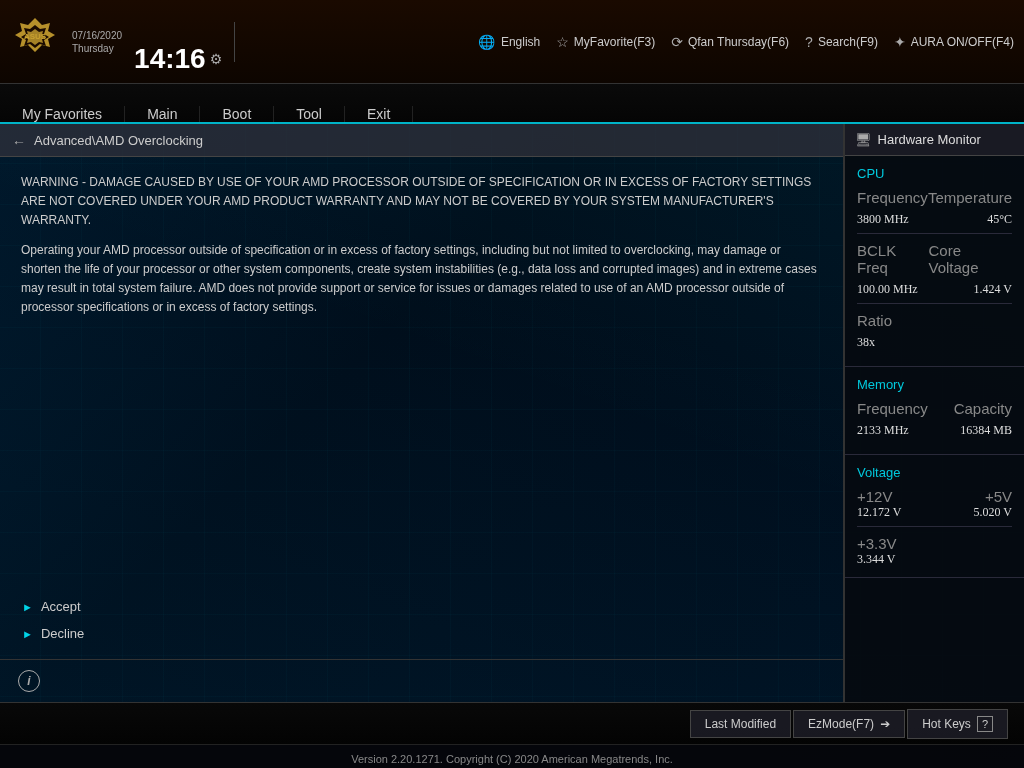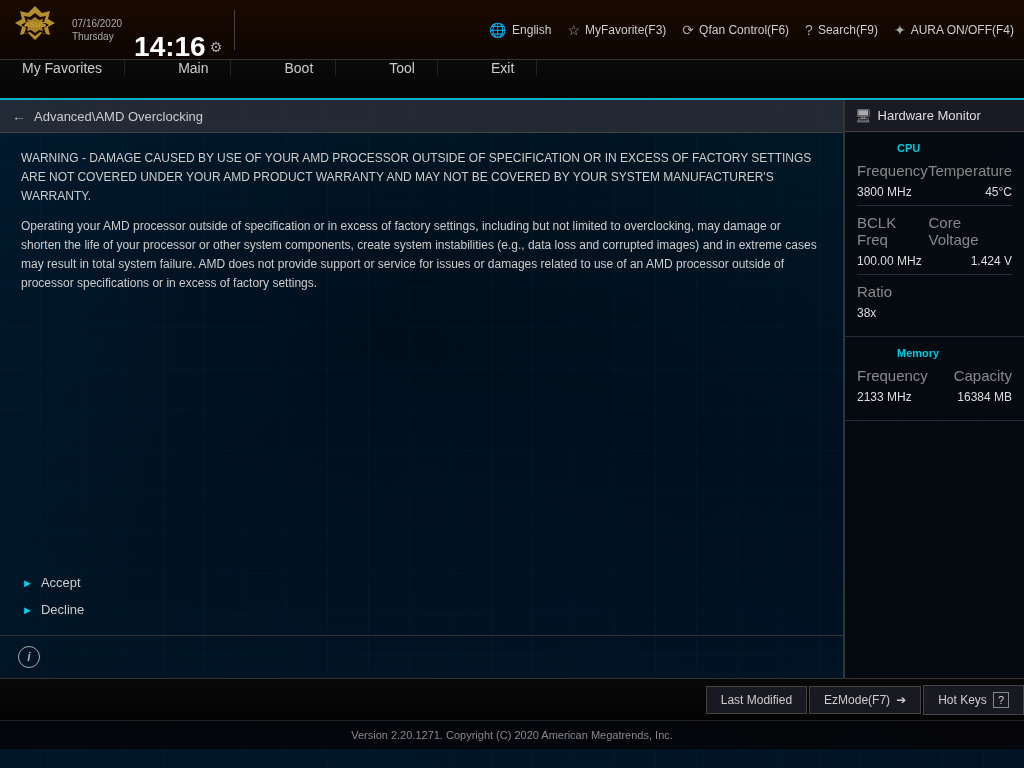--- a/index.html
+++ b/index.html
@@ -49,21 +49,21 @@
         linear-gradient(200deg, rgba(0,200,220,0.08) 0%, transparent 50%),
         linear-gradient(20deg, rgba(0,100,150,0.1) 0%, transparent 60%);
     }
 
     
     .header {
       position: relative;
       z-index: 10;
       background: linear-gradient(180deg, #1a0a00 0%, #0d0500 100%);
       border-bottom: 1px solid #333;
-      height: 60px;
+      height: 84px;
       display: flex;
       align-items: center;
       padding: 0 10px;
       gap: 12px;
     }
     .header-logo {
       width: 50px;
       height: 50px;
       flex-shrink: 0;
     }
@@ -117,23 +117,22 @@
       color: #aaa;
     }
 
     
     .navbar {
       position: relative;
       z-index: 10;
       background: linear-gradient(180deg, #0a0a0a 0%, #050505 100%);
       height: 40px;
       display: flex;
-      align-items: flex-start;
+      align-items: flex-end;
       border-bottom: 2px solid #00b4c8;
-      gap: 31px;
     }
     .nav-item {
       padding: 0 22px;
       display: flex;
       align-items: center;
       color: #ccc;
       font-size: 14px;
       cursor: pointer;
       border-right: 1px solid #222;
       transition: background 0.2s;
@@ -252,55 +251,55 @@
     .monitor-icon {
       font-size: 13px;
       color: #aaa;
     }
     .hw-section {
       padding: 10px 12px;
       border-bottom: 1px solid #2a2a3a;
     }
     .hw-section-title {
       color: #00c8dc;
-      font-size: 11px;
-      font-weight: 700;
+      font-size: 13px;
+      font-weight: 400;
       margin-bottom: 8px;
-      margin-left: 40px;
     }
     .hw-row {
       display: flex;
       justify-content: space-between;
       margin-bottom: 6px;
     }
     .hw-label {
       color: #888;
       font-size: 15px;
     }
     .hw-value {
       color: #ddd;
       font-size: 12px;
       font-weight: 500;
+      font-family: Liberation Serif, serif;
     }
     .hw-divider {
       height: 1px;
       background: #2a2a3a;
       margin: 4px 0 8px;
     }
 
     
     .footer {
       position: relative;
       z-index: 10;
       background: linear-gradient(180deg, #080808 0%, #030303 100%);
       height: 42px;
       display: flex;
       align-items: center;
       justify-content: flex-end;
-      padding: 0 0;
+      padding: 0 16px;
       border-top: 1px solid #333;
       gap: 2px;
     }
     .footer-btn {
       padding: 6px 14px;
       background: rgba(30,30,40,0.8);
       border: 1px solid #444;
       color: #ccc;
       font-size: 12px;
       cursor: pointer;
@@ -362,21 +361,21 @@
     <div class="header-ctrl-item">
       <span class="ctrl-icon">🌐</span>
       <span>English</span>
     </div>
     <div class="header-ctrl-item">
       <span class="ctrl-icon">☆</span>
       <span>MyFavorite(F3)</span>
     </div>
     <div class="header-ctrl-item">
       <span class="ctrl-icon">⟳</span>
-      <span>Qfan Control(F6)</span>
+      <span>Qfan Thursday(F6)</span>
     </div>
     <div class="header-ctrl-item">
       <span class="ctrl-icon">?</span>
       <span>Search(F9)</span>
     </div>
     <div class="header-ctrl-item">
       <span class="ctrl-icon">✦</span>
       <span>AURA ON/OFF(F4)</span>
     </div>
   </div>
@@ -461,20 +460,36 @@
       <div class="hw-row">
         <span class="hw-label">Frequency</span>
         <span class="hw-label">Capacity</span>
       </div>
       <div class="hw-row">
         <span class="hw-value">2133 MHz</span>
         <span class="hw-value">16384 MB</span>
       </div>
     </div>
 
+    <div class="hw-section">
+      <div class="hw-section-title">Voltage</div>
+      <div class="hw-row">
+        <div>
+          <div class="hw-label">+12V</div>
+          <div class="hw-value">12.172 V</div>
+        </div>
+        <div style="text-align:right">
+          <div class="hw-label">+5V</div>
+          <div class="hw-value">5.020 V</div>
+        </div>
+      </div>
+      <div class="hw-divider"></div>
+      <div class="hw-label">+3.3V</div>
+      <div class="hw-value">3.344 V</div>
+    </div>
 
   </div>
 </div>
 
 <div class="footer">
   <div class="footer-spacer"></div>
   <div class="footer-btn">
     <span>Last Modified</span>
   </div>
   <div class="footer-btn">

